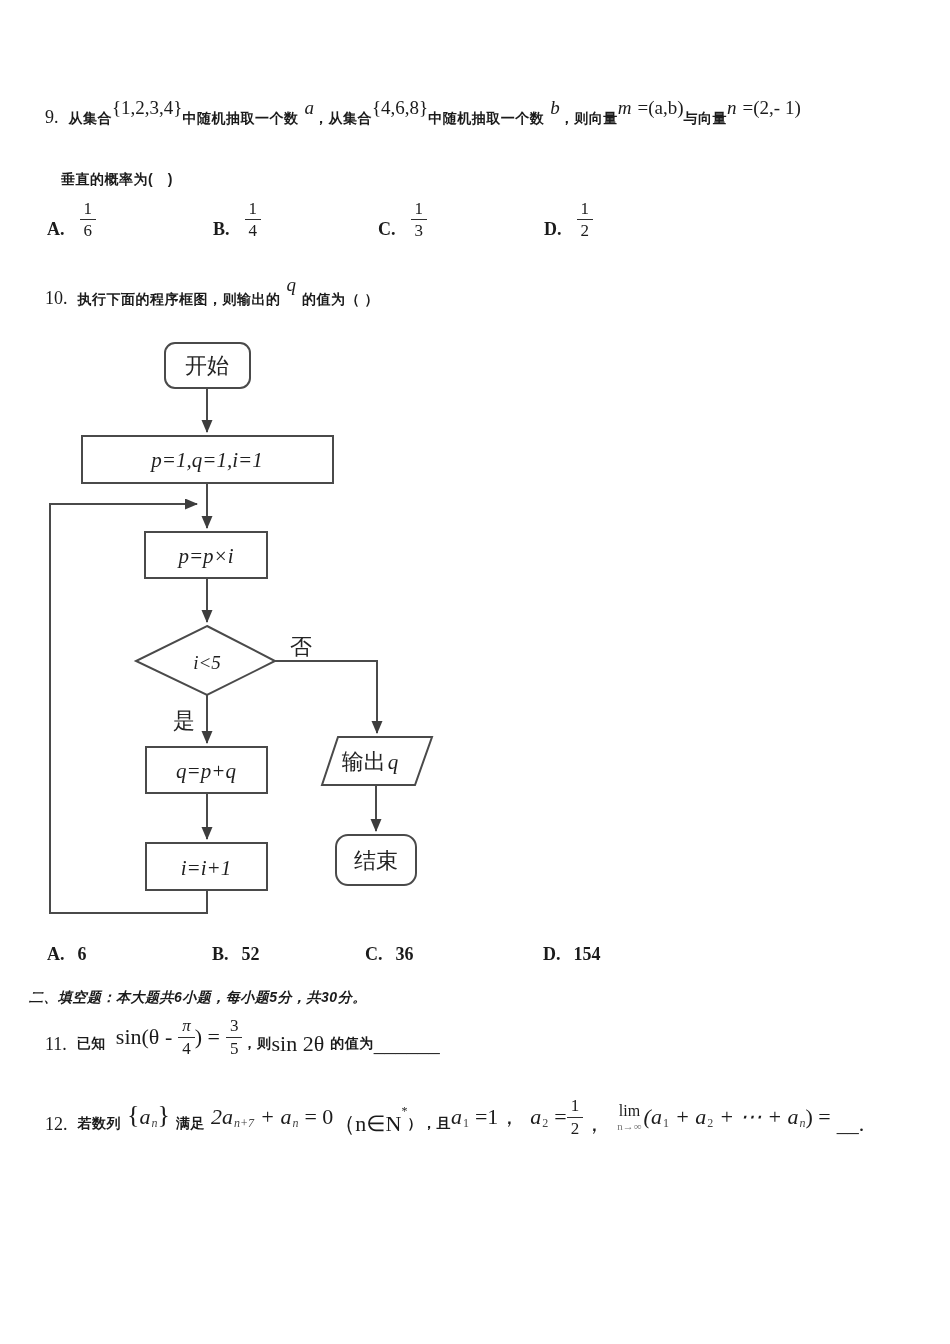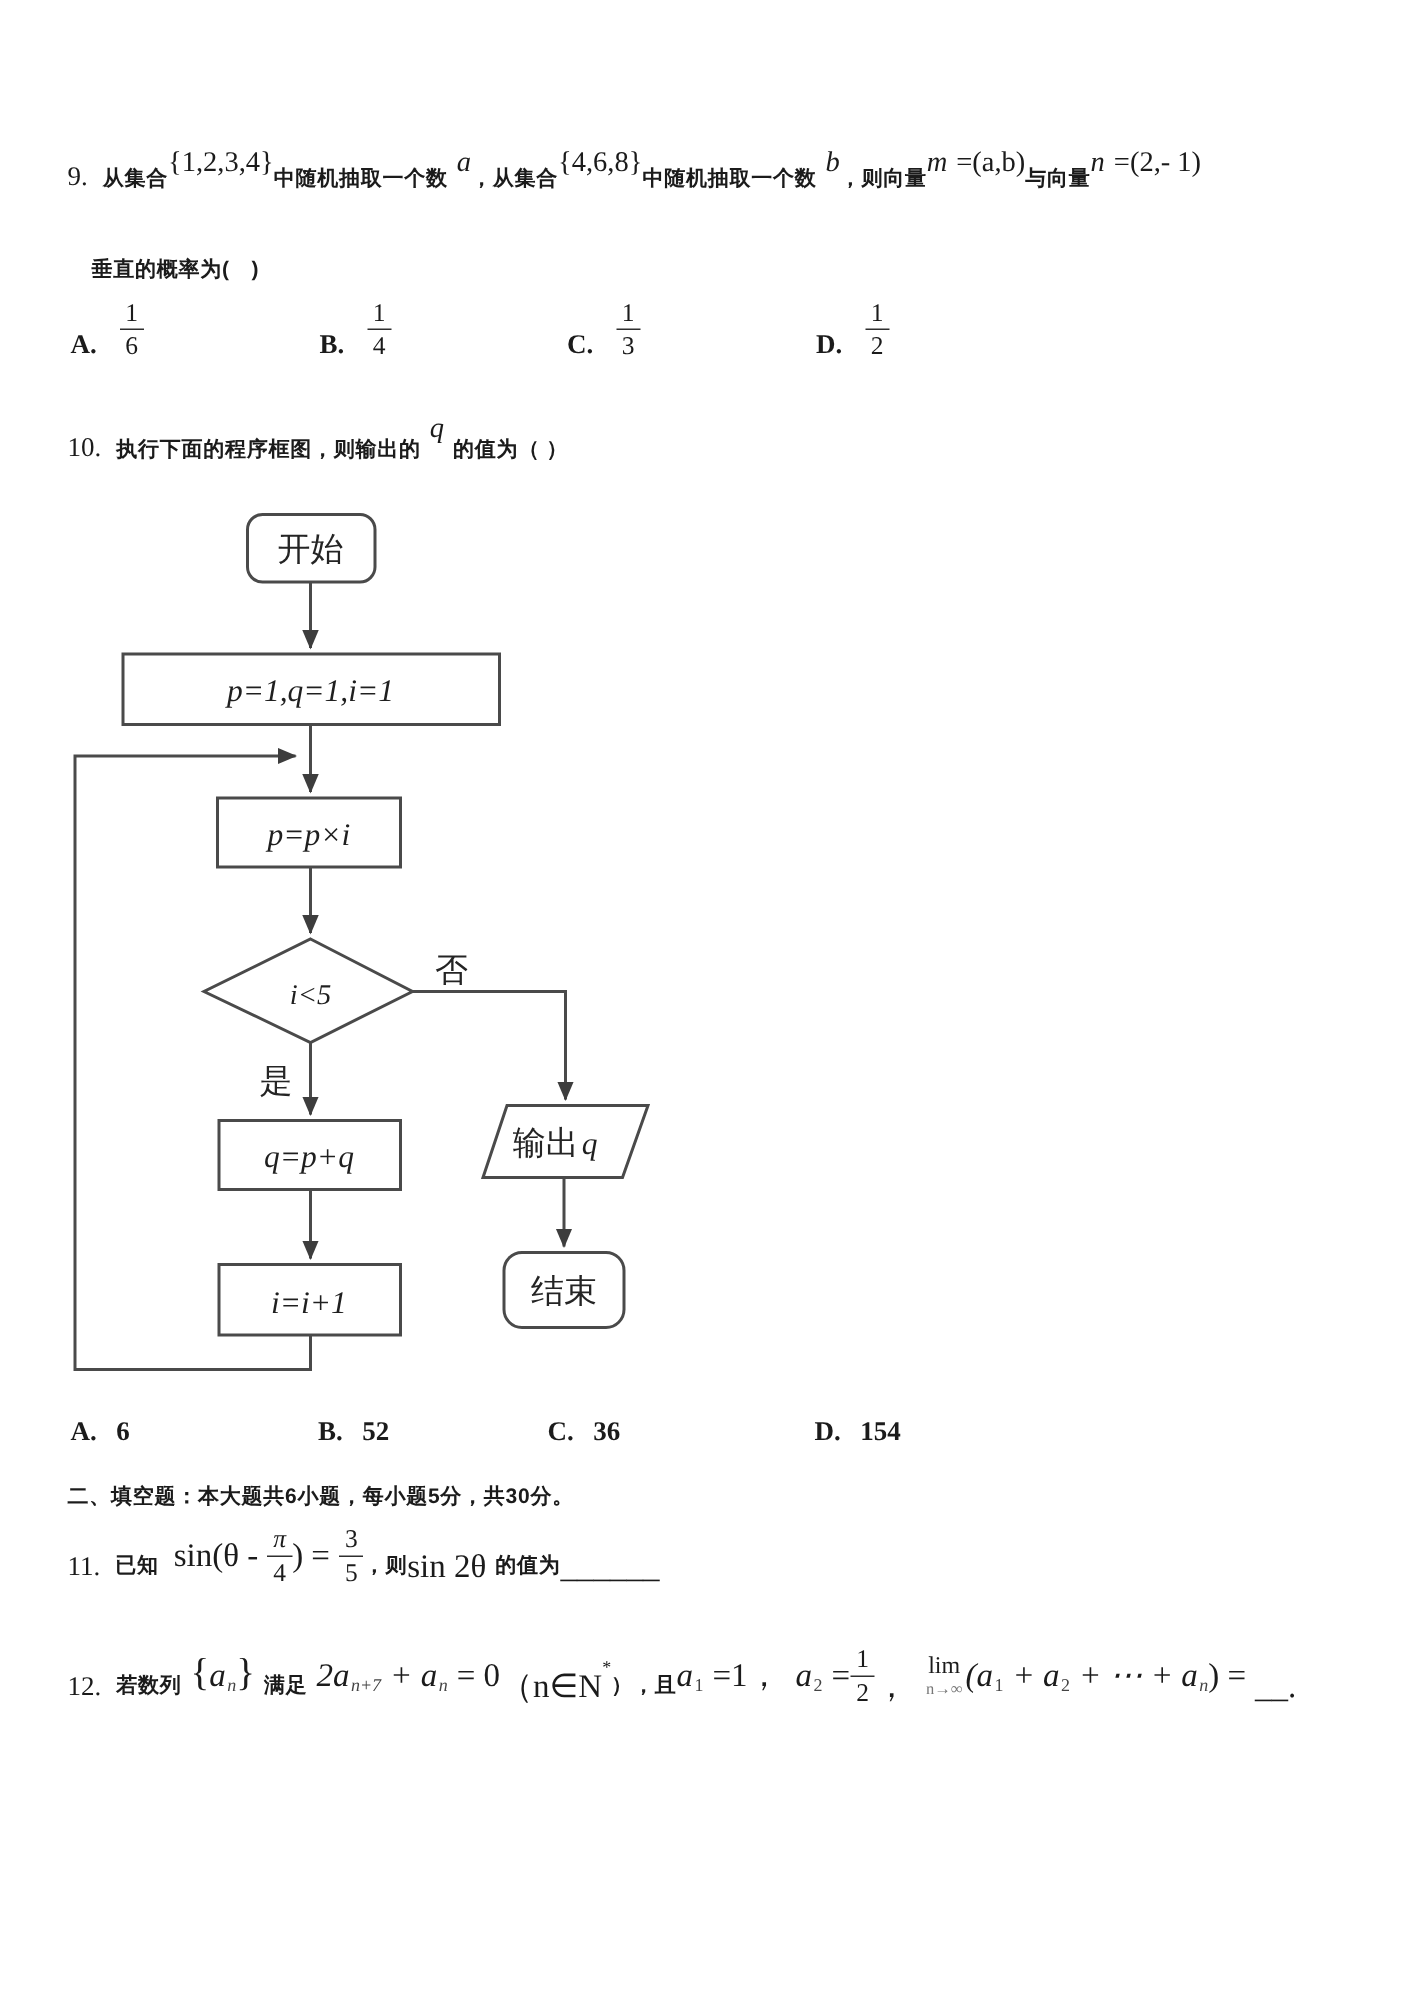--- a/index.html
+++ b/index.html
@@ -149,21 +149,21 @@
   <div class="optv" style="left:365px;">
       <span>C.</span>
       <span>36</span>
     </div>
   <div class="optv" style="left:543px;">
       <span>D.</span>
       <span>154</span>
     </div>
 </div>
 
-<div class="abs line cjk" style="left:45px; top:982px;">二、填空题：本大题共6小题，每小题5分，共30分。</div>
+<div class="abs line cjk" style="left:29px; top:982px;font-style:italic;">二、填空题：本大题共6小题，每小题5分，共30分。</div>
 
 <div class="abs q-row" style="left:45px; top:1008px; height:58px;">
   <span class="qnum dn">11.</span>
     <span class="gap10"></span>
   <span class="cjk dn">已知</span>
     <span class="gap10"></span>
   <span class="mser">sin(θ -</span>
     <span class="gap6"></span>
   <span class="frac">
       <span class="fnum it">π</span>

